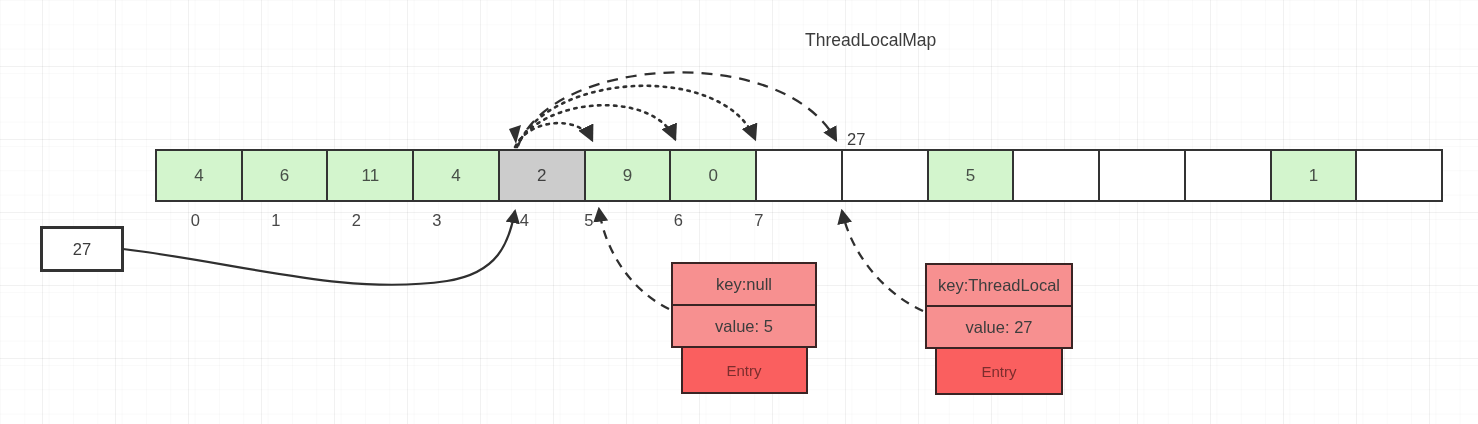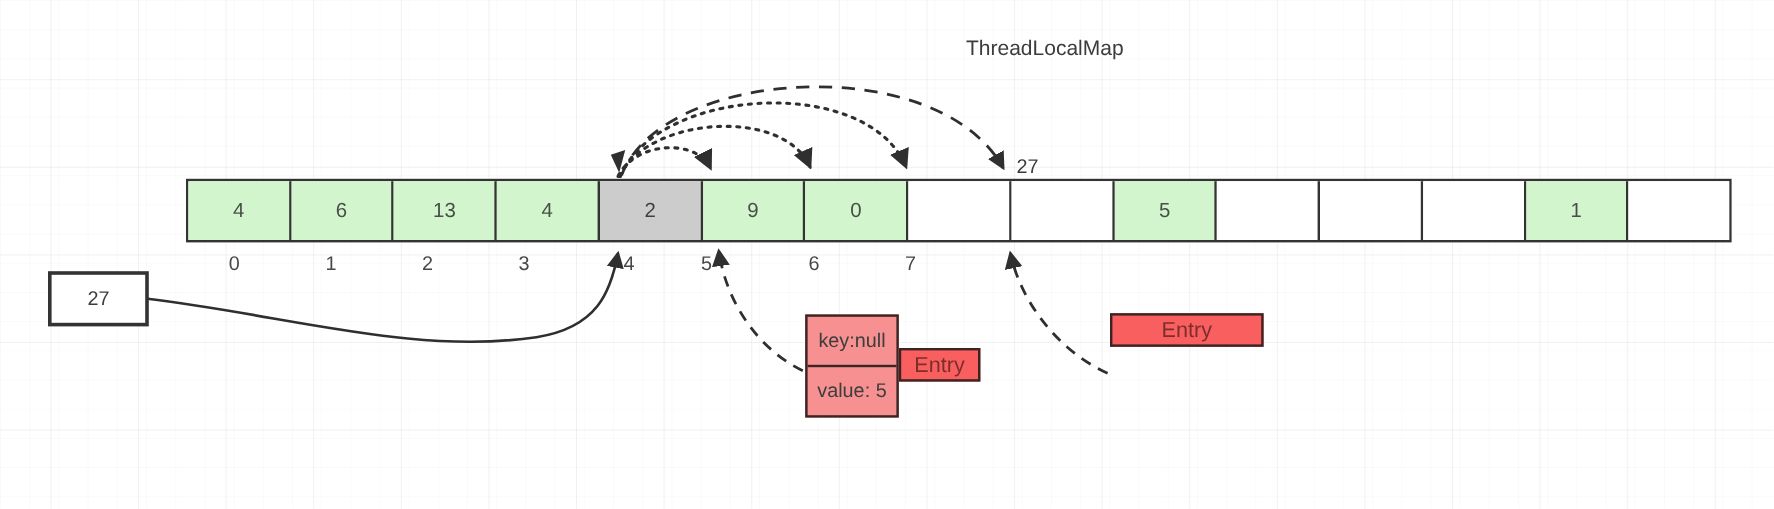--- a/index.html
+++ b/index.html
@@ -34,28 +34,28 @@
   .idx{position:absolute; transform:translateX(-50%); font-size:16.5px; color:#474747;}
 
   
   #value-box{
     left:40px; top:226px; width:84px; height:46px; box-sizing:border-box;
     border:3px solid #333; background:#fff; display:flex; align-items:center; justify-content:center;
     font-size:16.5px; color:#3c3c3c; z-index:4;
   }
 
   
-  .entry-group{display:flex; flex-direction:row; align-items:center; z-index:4;}
+  .entry-group{display:flex; flex-direction:column; align-items:center; z-index:4;}
   .entry-box{width:100%; box-sizing:border-box; border:2.5px solid #3a2424; background:var(--entry-row,#f79090);}
   .entry-row{height:40px; display:flex; align-items:center; justify-content:center; font-size:16.5px; color:#3d3d3d;}
   .entry-row.key{border-bottom:2.5px solid #3a2424;}
   .entry-tab{
-    box-sizing:border-box; margin-top:-2px; height:28px; border:2.5px solid #3a2424;
+    box-sizing:border-box; margin-top:-2px; height:48px; border:2.5px solid #3a2424;
     background:var(--entry-tab,#fa5f5f); display:flex; align-items:center; justify-content:center;
-    font-size:18px; color:#7c2d2d;
+    font-size:15px; color:#7c2d2d;
   }
   #entry-group-1{left:671px; top:262px; width:146px;}
   #entry-group-1 .entry-tab{width:127px;}
   #entry-group-2{left:925px; top:263px; width:148px;}
   #entry-group-2 .entry-tab{width:128px;}
 
   #connectors{position:absolute; left:0; top:0; z-index:6; pointer-events:none;}
 </style>
 </head>
 <body>
@@ -65,21 +65,21 @@
   <div class="abs" id="diagram-title">ThreadLocalMap</div>
 
   <div class="abs" id="bucket-array">
       <div class="cell green">
         <span>4</span>
       </div>
       <div class="cell green">
         <span>6</span>
       </div>
       <div class="cell green">
-        <span>13</span>
+        <span>11</span>
       </div>
       <div class="cell green">
         <span>4</span>
       </div>
       <div class="cell gray">
         <span>2</span>
       </div>
       <div class="cell green">
         <span>9</span>
       </div>
@@ -131,20 +131,24 @@
 
   <div class="abs entry-group" id="entry-group-1">
     <div class="entry-box">
       <div class="entry-row key">key:null</div>
       <div class="entry-row">value: 5</div>
     </div>
     <div class="entry-tab">Entry</div>
   </div>
 
   <div class="abs entry-group" id="entry-group-2">
+    <div class="entry-box">
+      <div class="entry-row key">key:ThreadLocal</div>
+      <div class="entry-row">value: 27</div>
+    </div>
     <div class="entry-tab">Entry</div>
   </div>
 
   <svg id="connectors" width="1478" height="424">
     <defs>
       <marker id="ah" viewBox="0 0 10 10" refX="8.5" refY="5" markerWidth="6.5" markerHeight="6.5" orient="auto">
         <path d="M0,0 L10,5 L0,10 z" fill="#2f2f2f"></path>
       </marker>
     </defs>
 

